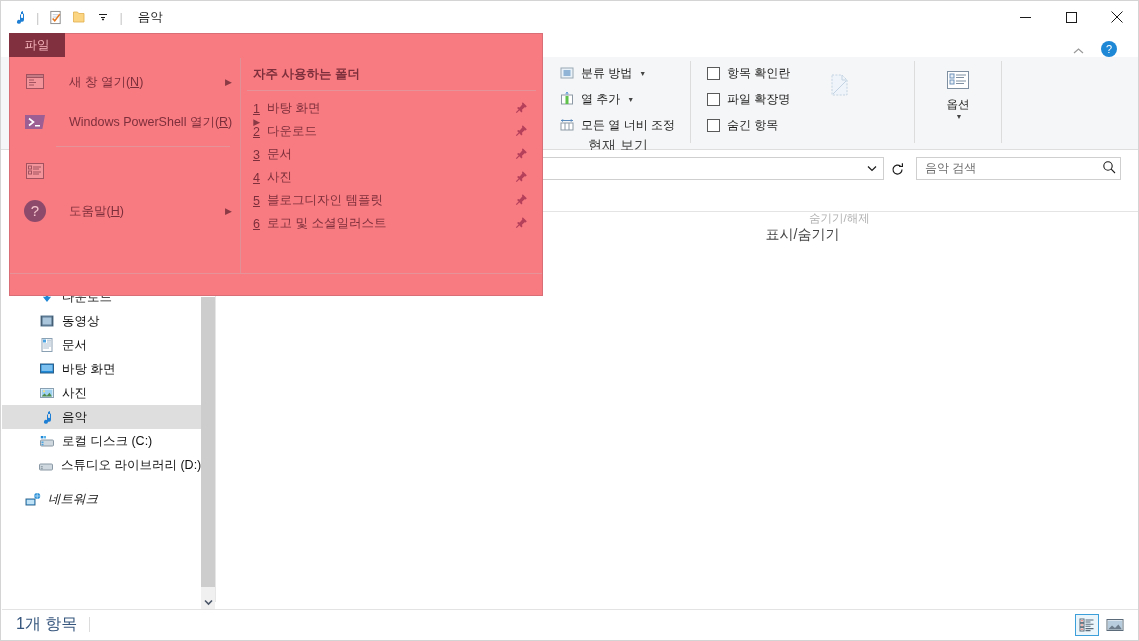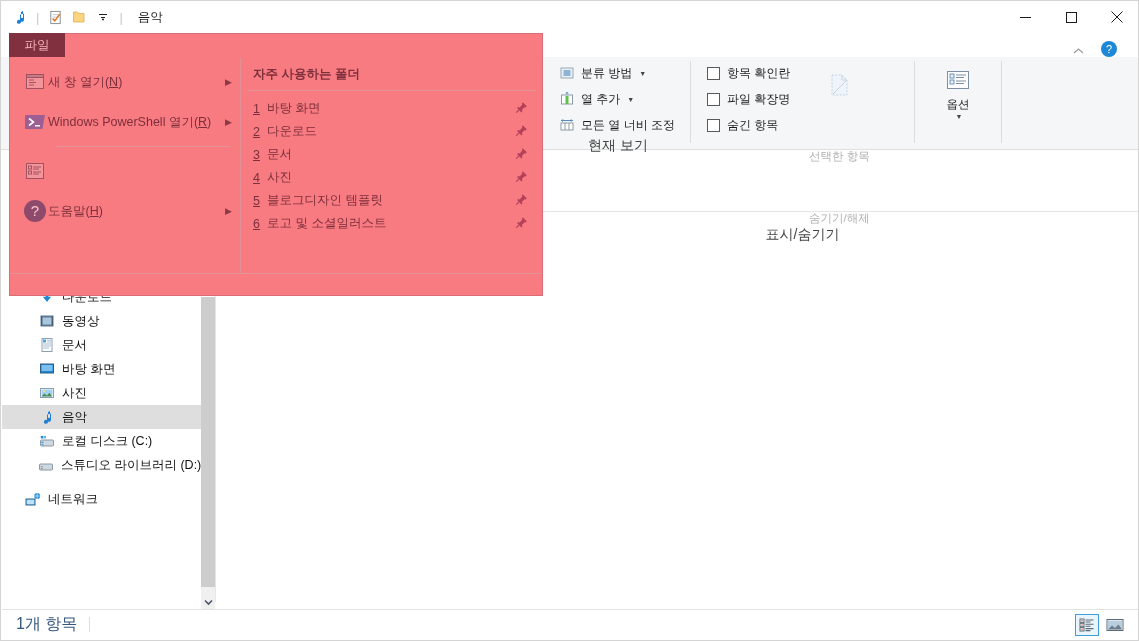--- a/index.html
+++ b/index.html
@@ -160,21 +160,21 @@
     background: #f87b82; border: 1px solid #d96e76; z-index: 20;
     display: flex; flex-direction: column;
   }
   .fm-header { height: 24px; flex: 0 0 24px; }
   .fm-main { flex: 1; display: flex; }
   .fm-left { width: 230px; position: relative; padding-top: 4px; }
   .fm-divider { width: 1px; background: #e09198; margin: 0; }
   .fm-right { flex: 1; display: flex; flex-direction: column; padding-top: 6px; }
 
   .fm-item {
-    display: flex; align-items: center; height: 40px; padding: 0 8px 0 12px; gap: 0;
+    display: flex; align-items: center; height: 40px; padding: 0 8px 0 12px; gap: 21px;
     font-size: 12.5px; color: #7d2f3b;
   }
   .fm-item .fic { width: 26px; height: 26px; display: inline-flex; align-items: center; justify-content: center; flex: 0 0 26px; }
   .fm-item .lbl { flex: 1; white-space: nowrap; }
   .fm-item .arr { font-size: 9px; color: #8a3a45; }
   .fm-sep { height: 1px; background: #e59299; margin: 4px 10px 4px 46px; }
 
   .fm-title { font-size: 12.5px; color: #7d2f3b; font-weight: bold; padding: 2px 0 7px 12px; }
   .fm-titleline { height: 1px; background: #e59299; margin: 0 6px 6px 6px; }
   .fm-frow {
@@ -346,20 +346,45 @@
             <span class="caret" style="margin-top:2px;">▼</span>
           </div>
         </div>
         <div class="rgroup-label"></div>
       </div>
 
       <div class="rdiv"></div>
     </div>
   </div>
 
+  <div class="addrrow">
+    <div class="addrbox">
+      <span style="font-size:12px;color:#1b1b1b;padding-left:8px;"></span>
+      <span class="addr-drop">
+        <svg width="10" height="7" viewBox="0 0 10 7">
+            <path d="M1 1.5l4 4 4-4" stroke="#1b1b1b" stroke-width="1.2" fill="none"></path>
+          </svg>
+      </span>
+    </div>
+    <div class="refresh">
+      <svg width="15" height="15" viewBox="0 0 15 15">
+          <path d="M12 7.5a4.5 4.5 0 1 1-1.5-3.3" stroke="#1b1b1b" stroke-width="1.2" fill="none"></path>
+          <path d="M12.4 1.2v3.3H9.1" stroke="#1b1b1b" stroke-width="1.2" fill="none"></path>
+        </svg>
+    </div>
+    <div class="searchbox">
+      <span class="ph">음악 검색</span>
+      <span class="mag">
+        <svg width="14" height="14" viewBox="0 0 14 14">
+            <circle cx="6" cy="6" r="4.2" fill="none" stroke="#1b1b1b" stroke-width="1.1"></circle>
+            <path d="M9.2 9.2L13 13" stroke="#1b1b1b" stroke-width="1.1"></path>
+          </svg>
+      </span>
+    </div>
+  </div>
 
   <div class="colheader">
     <div class="colcell" style="width:35px;border-right:none;"></div>
     <div class="colcell" style="width:145px;">참여 음악가</div>
     <div class="colcell" style="width:130px;">앨범</div>
   </div>
 
   <div class="sidebar">
 
     <div class="navitem">
@@ -473,21 +498,21 @@
       <span class="nic">
         <svg width="16" height="16" viewBox="0 0 16 16">
             <rect x="1.5" y="7" width="13" height="6" rx="1" fill="#cfd8de" stroke="#8a99a5"></rect>
             <rect x="2.8" y="9" width="2" height="1.4" fill="#96a3ad"></rect>
             <rect x="2.8" y="11" width="2" height="1.4" fill="#96a3ad"></rect>
           </svg>
       </span>
       <span>스튜디오 라이브러리 (D:)</span>
     </div>
 
-    <div class="navitem" style="margin-top:10px;">
+    <div class="navitem" style="margin-top:10px;font-style:italic;">
       <span class="nic">
         <svg width="16" height="16" viewBox="0 0 16 16">
             <rect x="1" y="8" width="9" height="6" fill="#4aa3e0" stroke="#35678c"></rect>
             <rect x="1.8" y="8.8" width="7.4" height="4.4" fill="#bfe2f7"></rect>
             <circle cx="12.2" cy="5" r="3" fill="#2b8fd6"></circle>
             <path d="M9.3 5h5.8M12.2 2v6" stroke="#bfe2f7" stroke-width=".8"></path>
           </svg>
       </span>
       <span>네트워크</span>
     </div>

